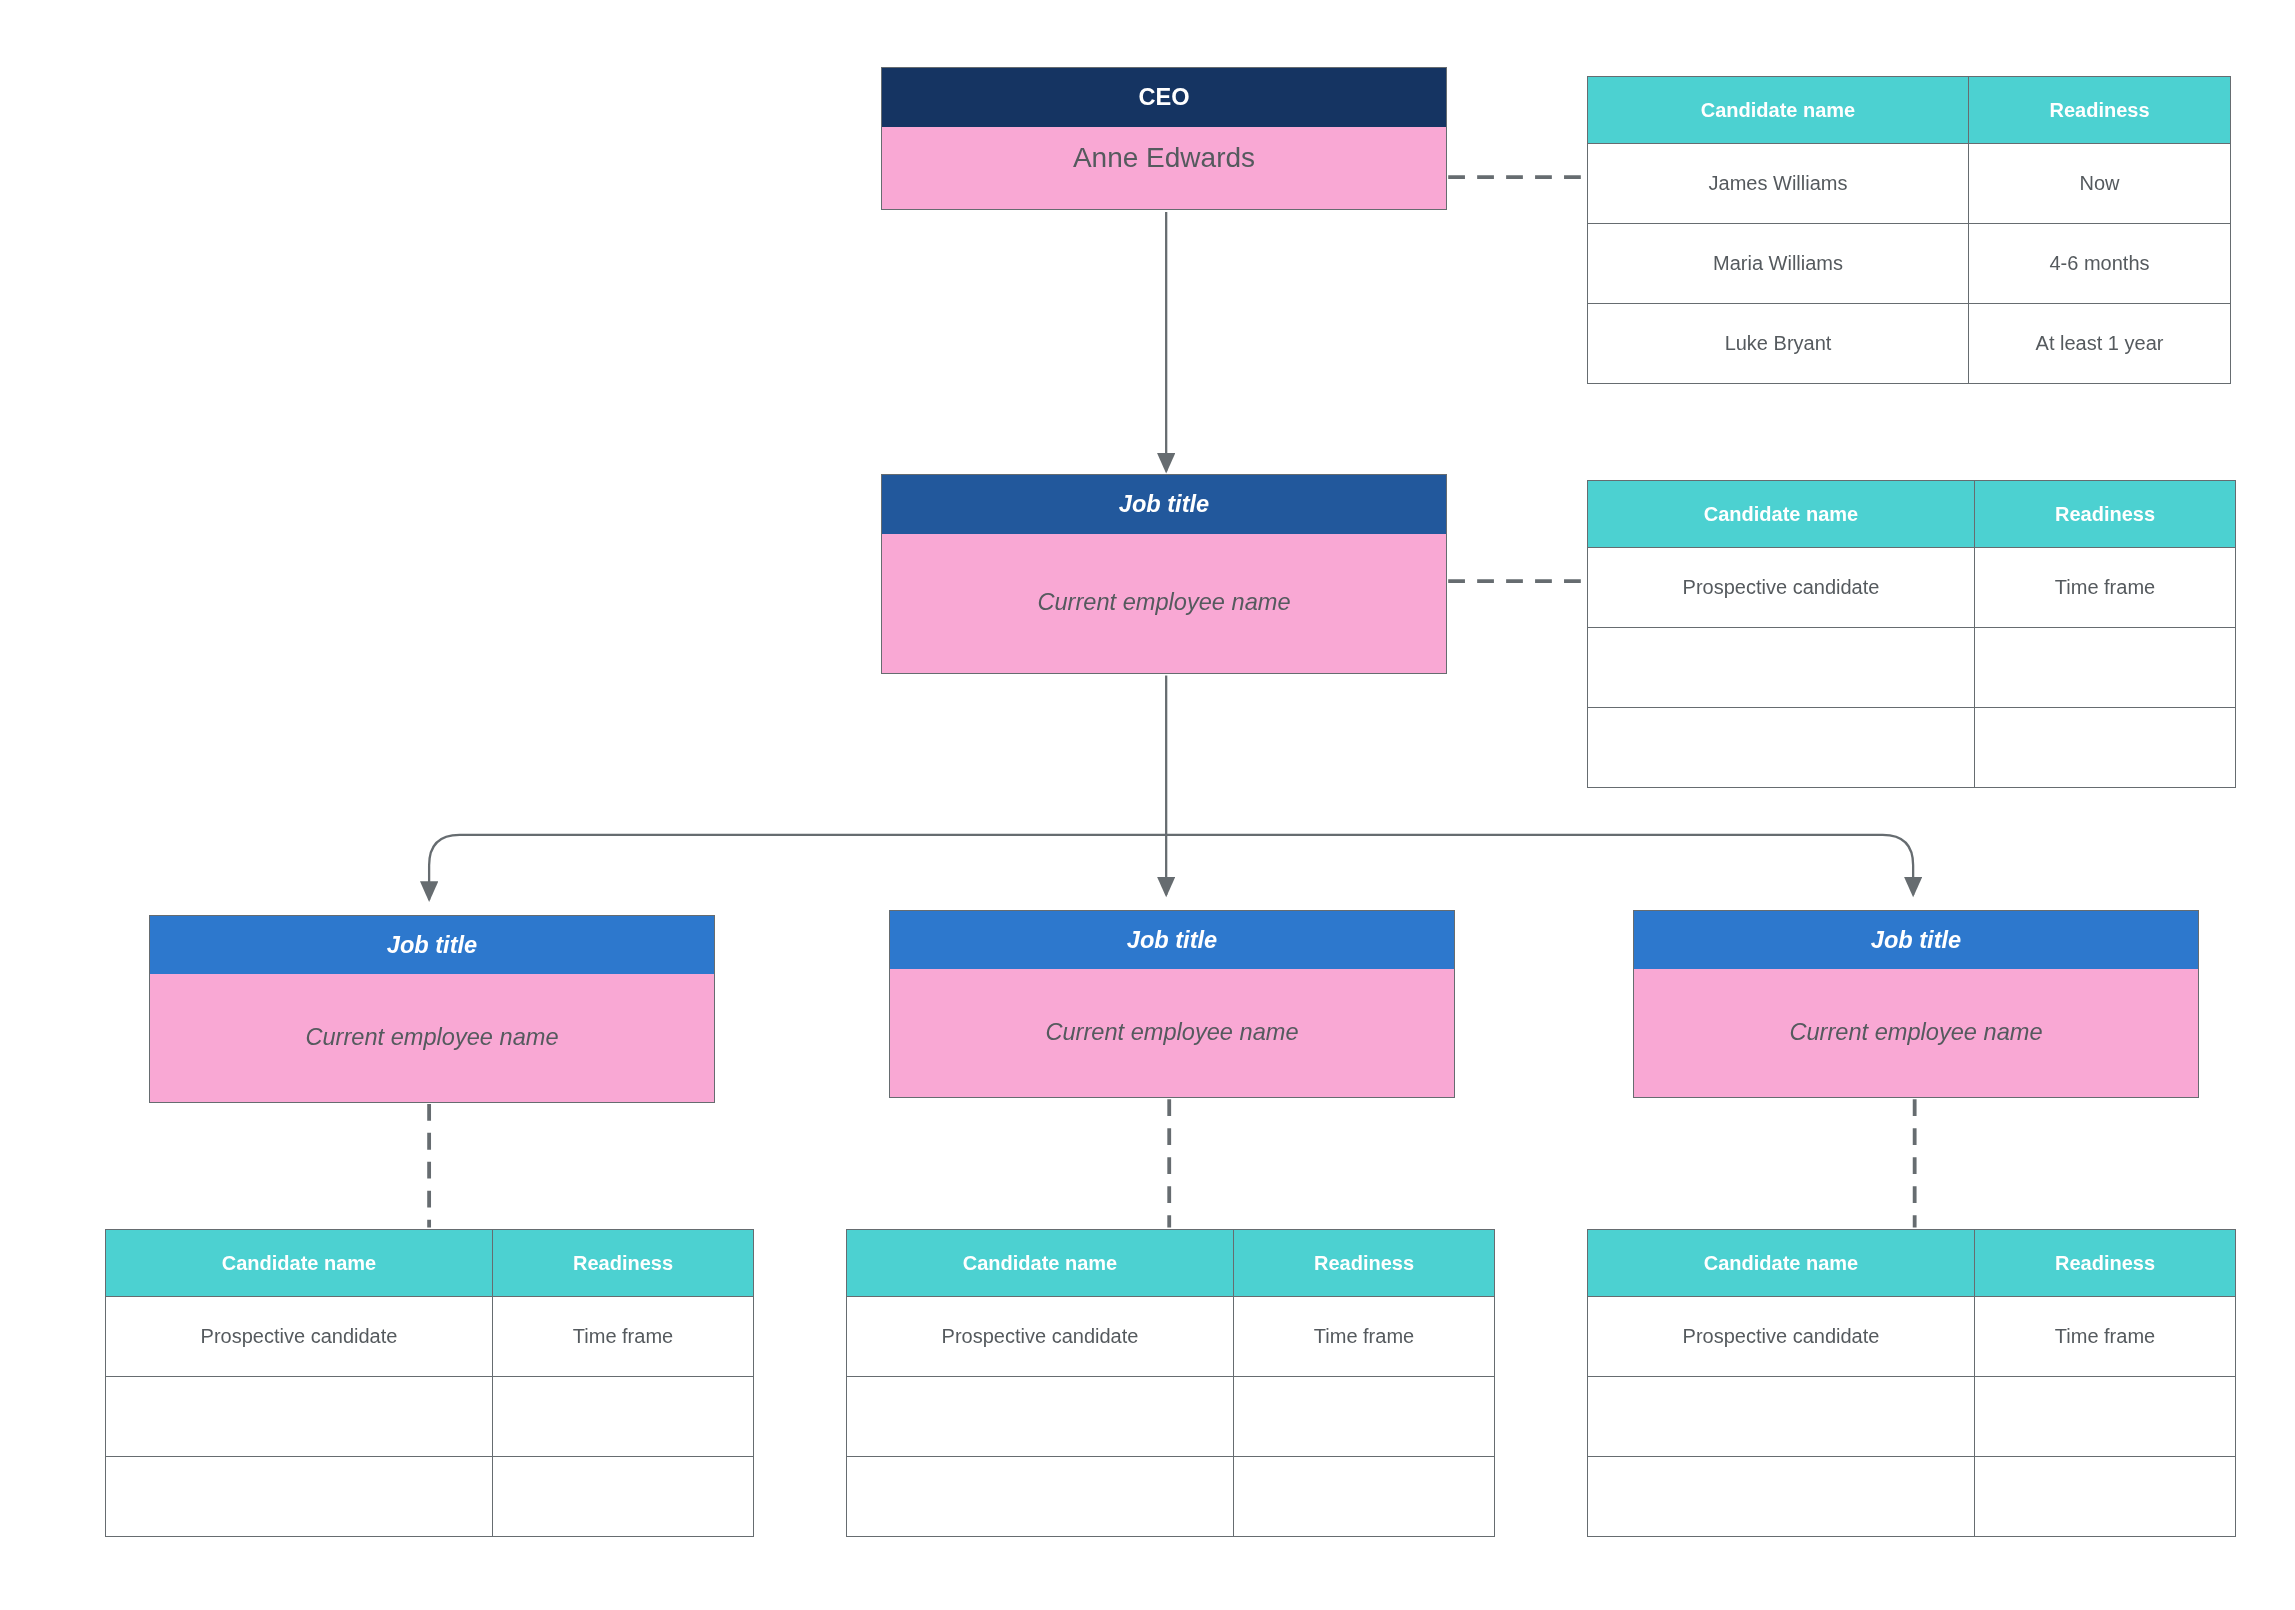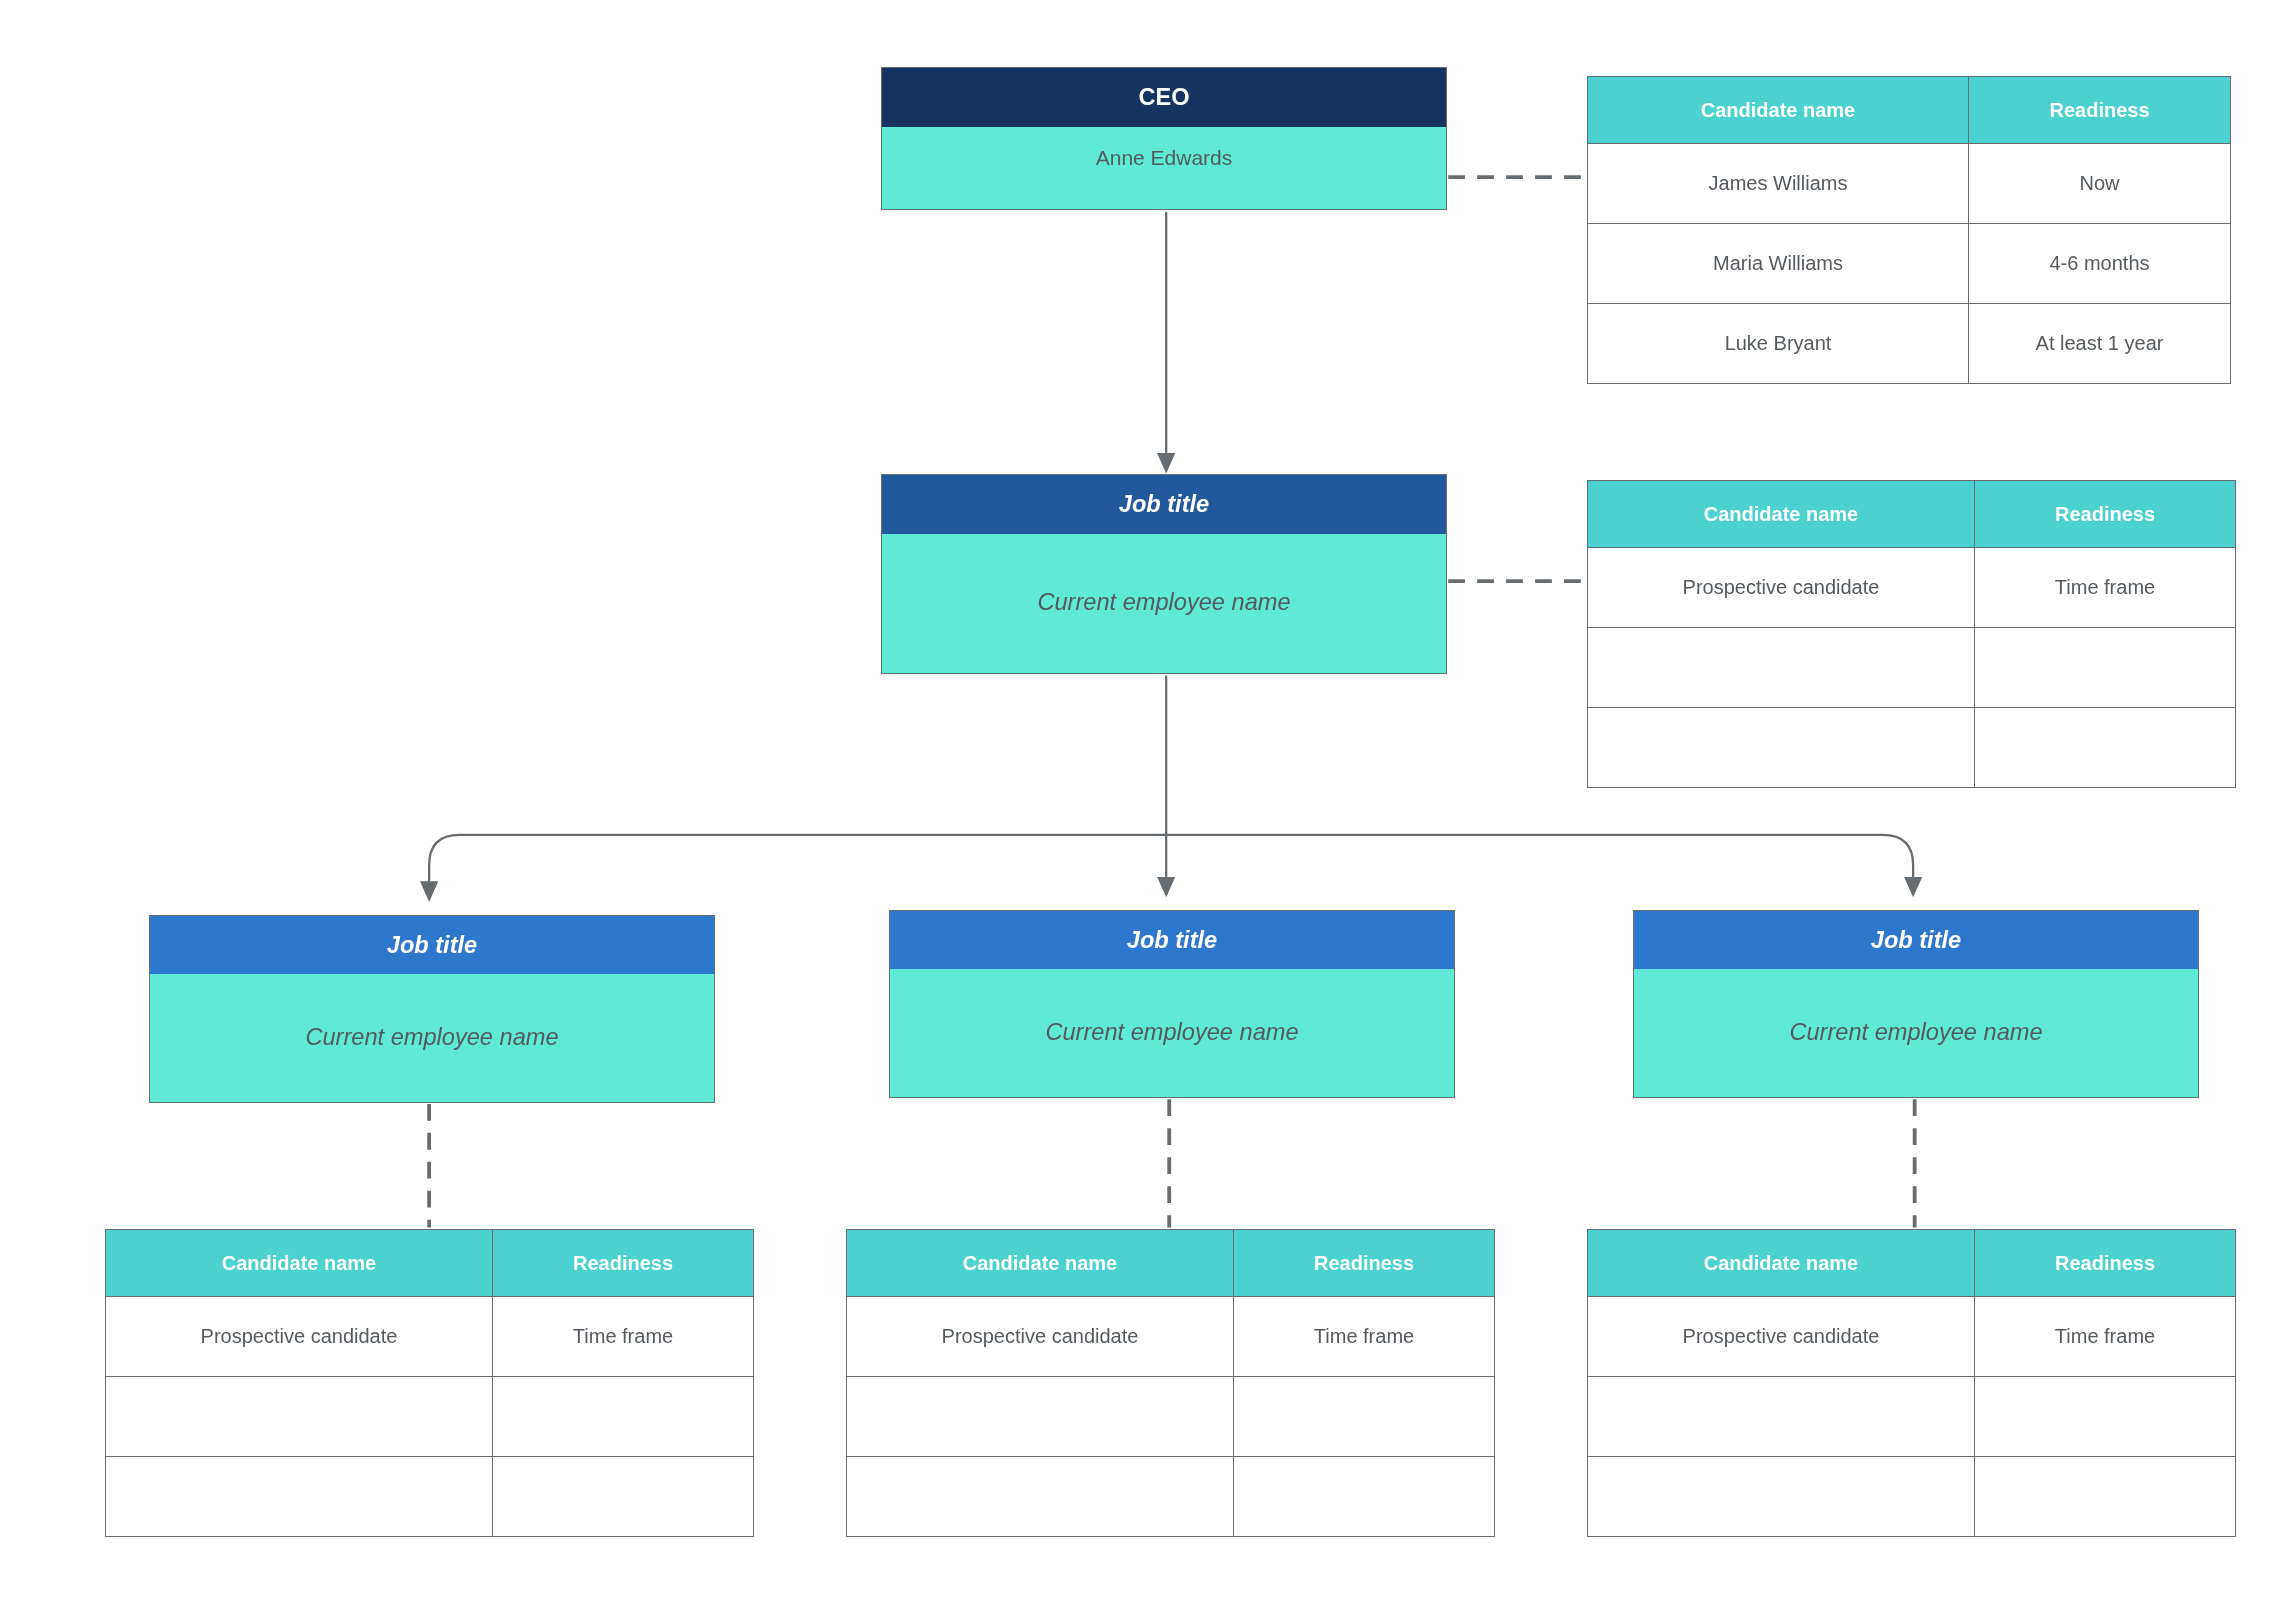--- a/index.html
+++ b/index.html
@@ -24,21 +24,21 @@
     width: 2295px;
     height: 1611px;
     pointer-events: none;
   }
 
   
   .node {
     position: absolute;
     box-sizing: border-box;
     border: 1.5px solid #666c70;
-    background: #5eead4;
+    background: #f9a8d4;
   }
   .node-header {
     box-sizing: border-box;
     width: 100%;
     display: flex;
     align-items: center;
     justify-content: center;
     color: #ffffff;
     text-align: center;
   }
@@ -53,21 +53,21 @@
   }
 
   
   .node-ceo { left: 881px; top: 67px; width: 566px; height: 143px; }
   .node-ceo .node-header {
     height: 59px;
     background: #153462;
     font-size: 23.6px;
     font-weight: bold;
   }
-  .node-ceo .node-body { height: 61px; font-size: 21px; }
+  .node-ceo .node-body { height: 61px; font-size: 28px; }
 
   
   .node-l2 { left: 881px; top: 474px; width: 566px; height: 200px; }
   .node-l2 .node-header {
     height: 59px;
     background: #22589c;
     font-size: 23.6px;
     font-weight: bold;
     font-style: italic;
   }

